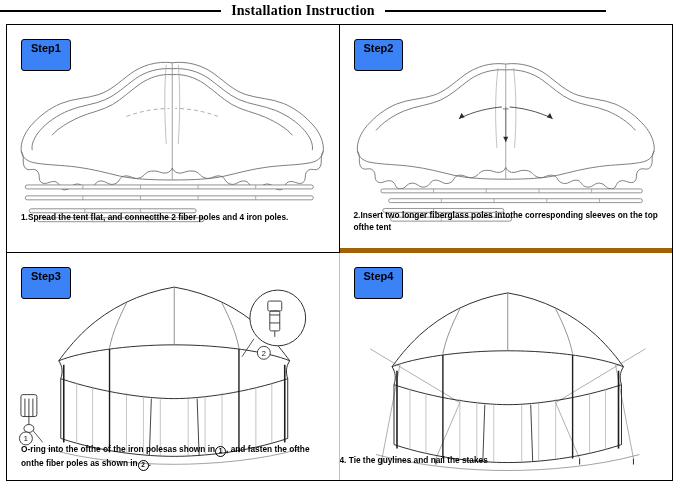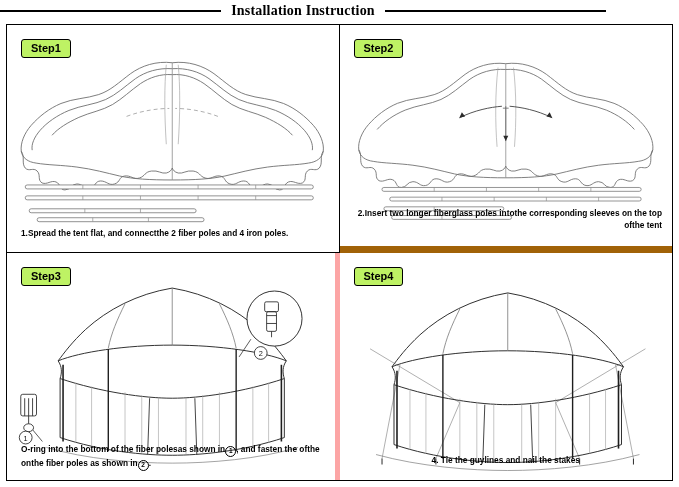--- a/index.html
+++ b/index.html
@@ -55,54 +55,54 @@
     display: grid;
     grid-template-columns: 1fr 1fr;
     grid-template-rows: 1fr 1fr;
   }
   .cell {
     position: relative;
     box-sizing: border-box;
     overflow: hidden;
   }
   .cell.c1 { border-right: 1px solid #000; border-bottom: 1px solid #000; }
-  .cell.c2 { border-bottom: 7px solid #a16207; text-align: right; }
-  .cell.c3 { border-right: 5px solid #fca5a5; }
+  .cell.c2 { border-bottom: 5px solid #a16207; }
+  .cell.c3 { border-right: 1px solid #fca5a5; }
   .step-badge {
     position: absolute;
     left: 14px;
     top: 14px;
     border: 1px solid #000;
     border-radius: 3px;
-    padding: 2px 9px 3px 9px;
+    padding: 2px 9px 16px 9px;
     font-size: 11px;
     font-weight: bold;
-    background: #bef264;
+    background: #3b82f6;
     line-height: 1.1;
   }
   .art {
     position: absolute;
     left: 0;
     top: 0;
     width: 100%;
     height: 100%;
   }
   .caption {
     position: absolute;
     left: 14px;
     right: 10px;
     font-size: 8.3px;
     line-height: 1.45;
     color: #000;
     font-weight: bold;
   }
-  .cap-b1 { bottom: 12px; margin-top: 40px; }
+  .cap-b1 { bottom: 28px; margin-top: 40px; }
   .cap-b2 { bottom: 14px; }
   .cap-b3 { bottom: 9px; }
-  .cap-b4 { bottom: 14px; text-align: center; left: 0; right: 0; }
+  .cap-b4 { bottom: 14px; text-align: left; left: 0; right: 0; }
   .circ {
     display: inline-block;
     border: 1px solid #000;
     border-radius: 50%;
     width: 9px;
     height: 9px;
     line-height: 8px;
     text-align: center;
     font-size: 6.5px;
     vertical-align: -1px;
@@ -328,21 +328,21 @@
             <ellipse cx="22" cy="176" rx="5" ry="4"></ellipse>
           </g>
           <path d="M26 178 L36 190" stroke="#2f2f2f" stroke-width="0.8" fill="none"></path>
           <circle cx="19" cy="186" r="6.5" fill="#fff" stroke="#2f2f2f" stroke-width="0.9"></circle>
           <text x="19" y="189" font-family="Liberation Sans, sans-serif" font-size="7.5" text-anchor="middle" fill="#111">1</text>
         </g>
       </svg>
 
       <div class="caption cap-b3">
         <br>
-        <span>O-ring into the bottom of the fiber polesas shown in</span><span class="circ">1</span><span>, and fasten the ofthe</span><br>
+        <span>O-ring into the ofthe of the iron polesas shown in</span><span class="circ">1</span><span>, and fasten the ofthe</span><br>
         <span>onthe fiber poles as shown in</span><span class="circ">2</span><span>.</span>
       </div>
     </div>
 
     <div class="cell c4">
       <div class="step-badge">Step4</div>
 
       <svg class="art" viewBox="0 0 333 228">
 
         <g stroke="#8d8d8d" stroke-width="0.7" fill="none">

